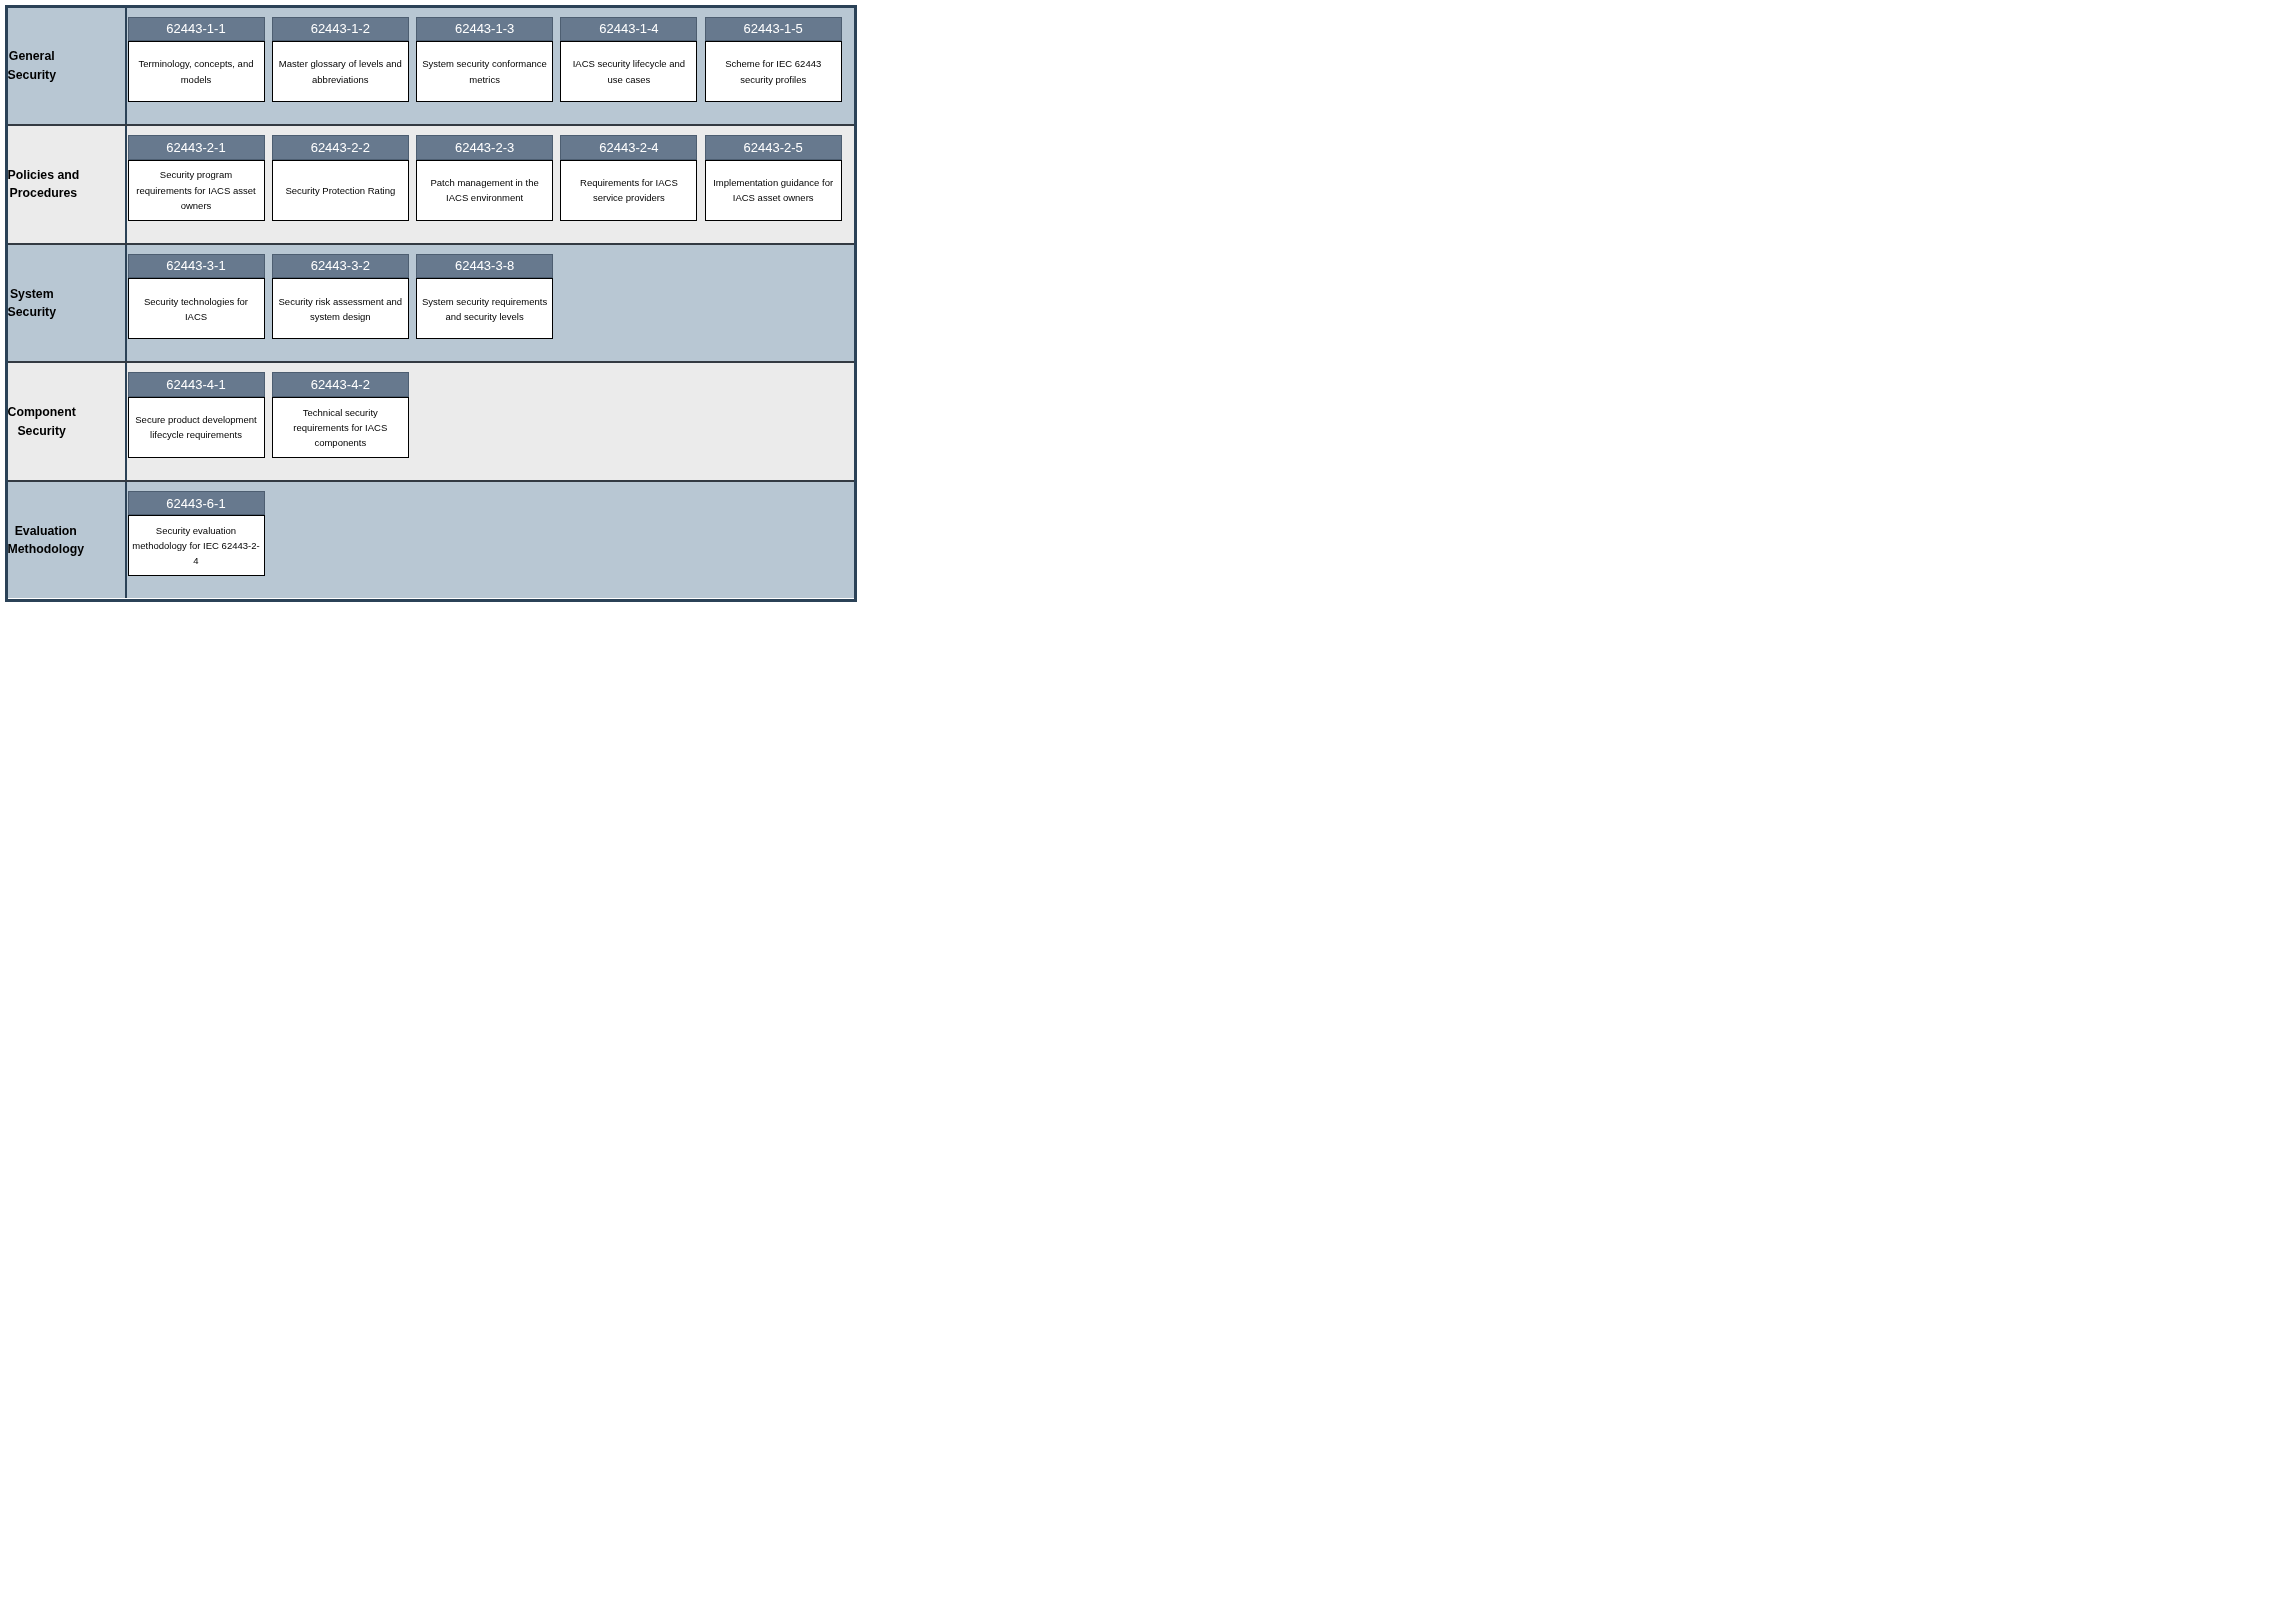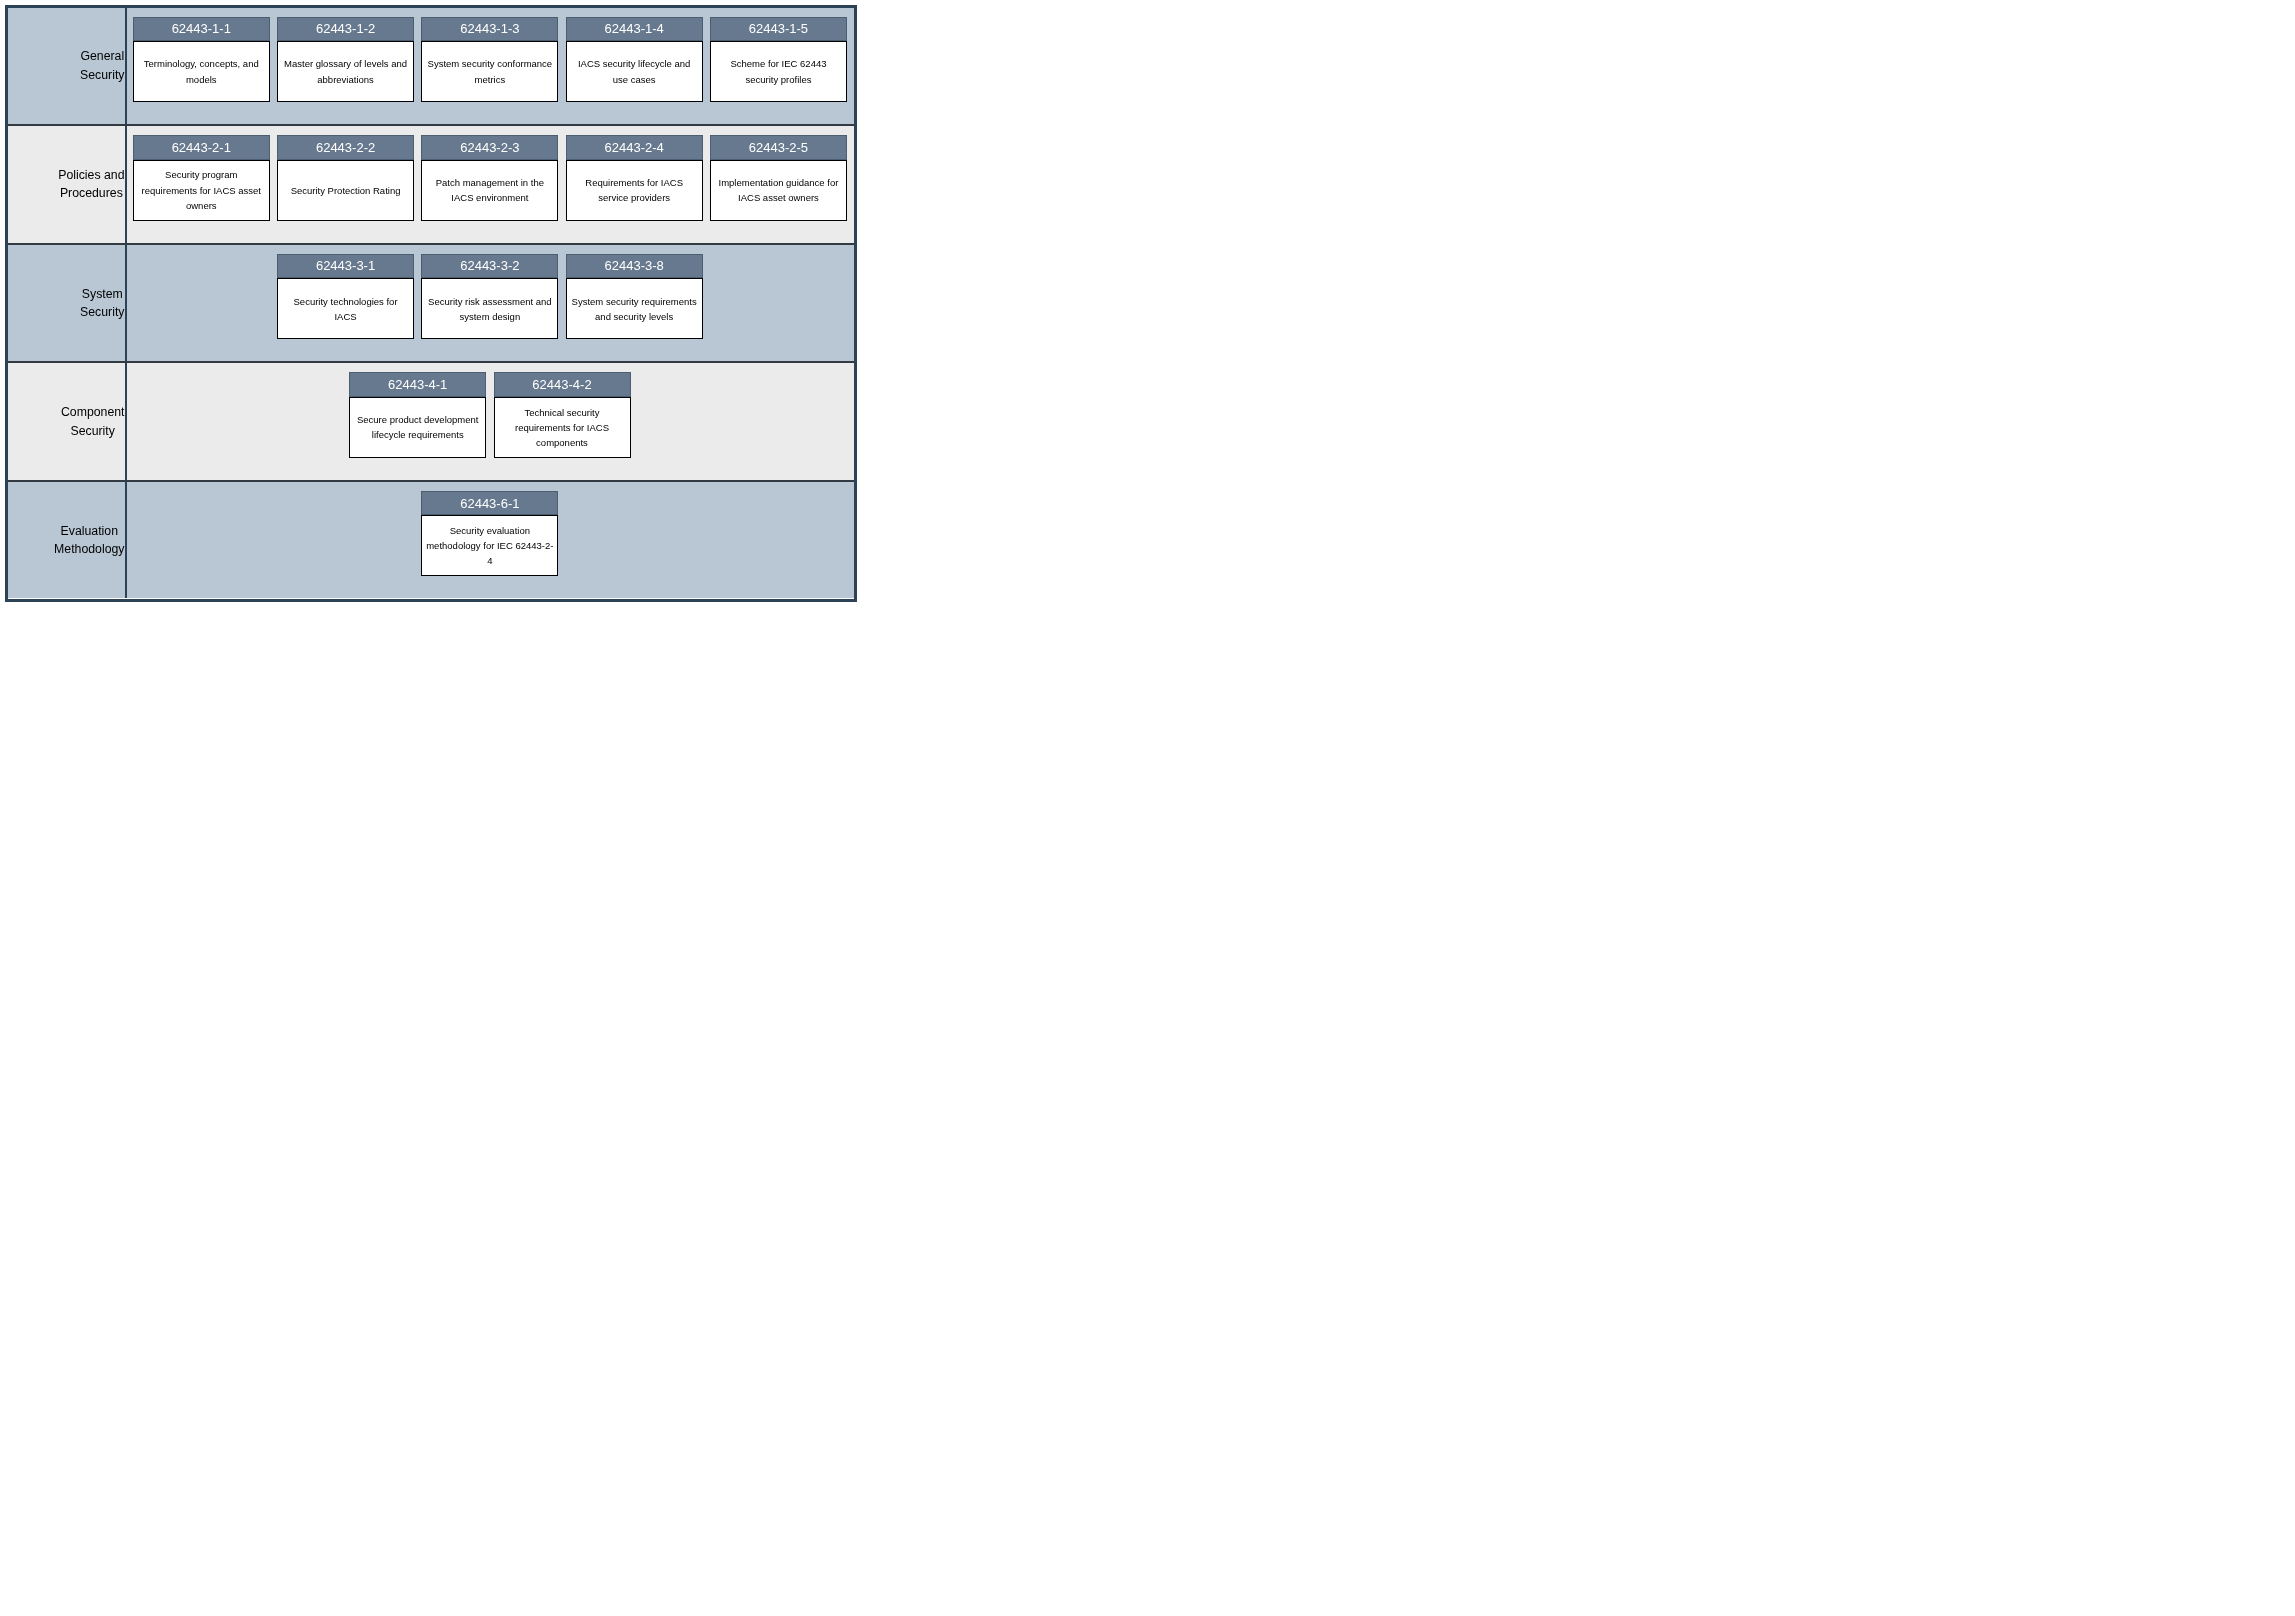--- a/index.html
+++ b/index.html
@@ -15,31 +15,30 @@
     display: flex; flex-direction: column;
     background: #ffffff;
   }
   .row { flex: 1 1 0; display: flex; min-height: 0; }
   .row + .row { border-top: 2.8px solid #333a42; }
   .row.alt-blue { background: #b8c7d3; }
   .row.alt-gray { background: #ebebeb; }
   .label-cell {
     width: 119px; flex: 0 0 119px;
     border-right: 2.8px solid #2b4257;
-    display: flex; align-items: center; justify-content: flex-end;
+    display: flex; align-items: center; justify-content: flex-start;
     text-align: center;
-    font-weight: normal; font-size: 12.3px; line-height: 1.5;
+    font-weight: bold; font-size: 12.3px; line-height: 1.5;
     color: #000000;
   }
   .content-cell {
     flex: 1 1 auto;
-    padding-left: 7px;
+    padding-left: 1px;
     display: flex; align-items: flex-start;
     min-width: 0;
-    justify-content: center;
   }
   .card {
     width: 137px; flex: 0 0 137px;
     margin: 9px 7.3px 0 0;
   }
   .card-header {
     height: 24.5px;
     background: #67798e;
     border: 1.1px solid #4d5e71;
     color: #ffffff;

